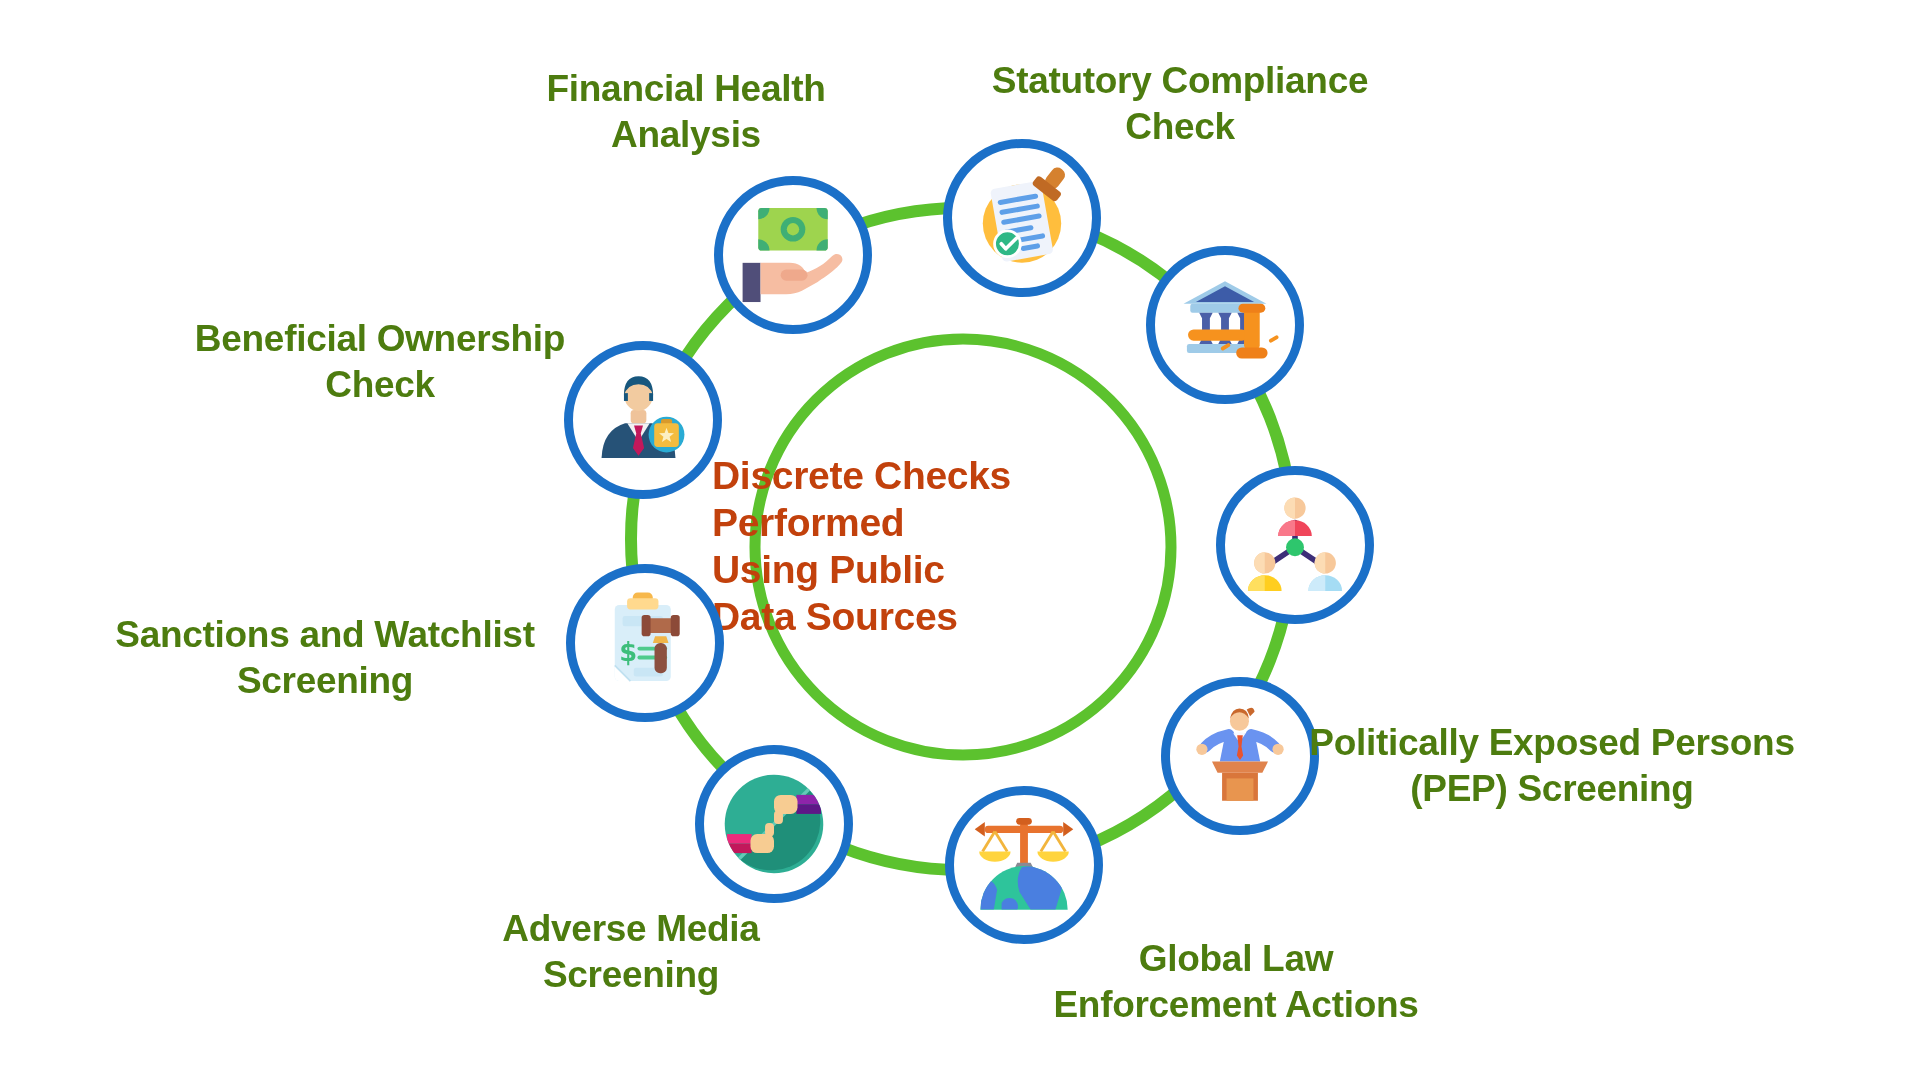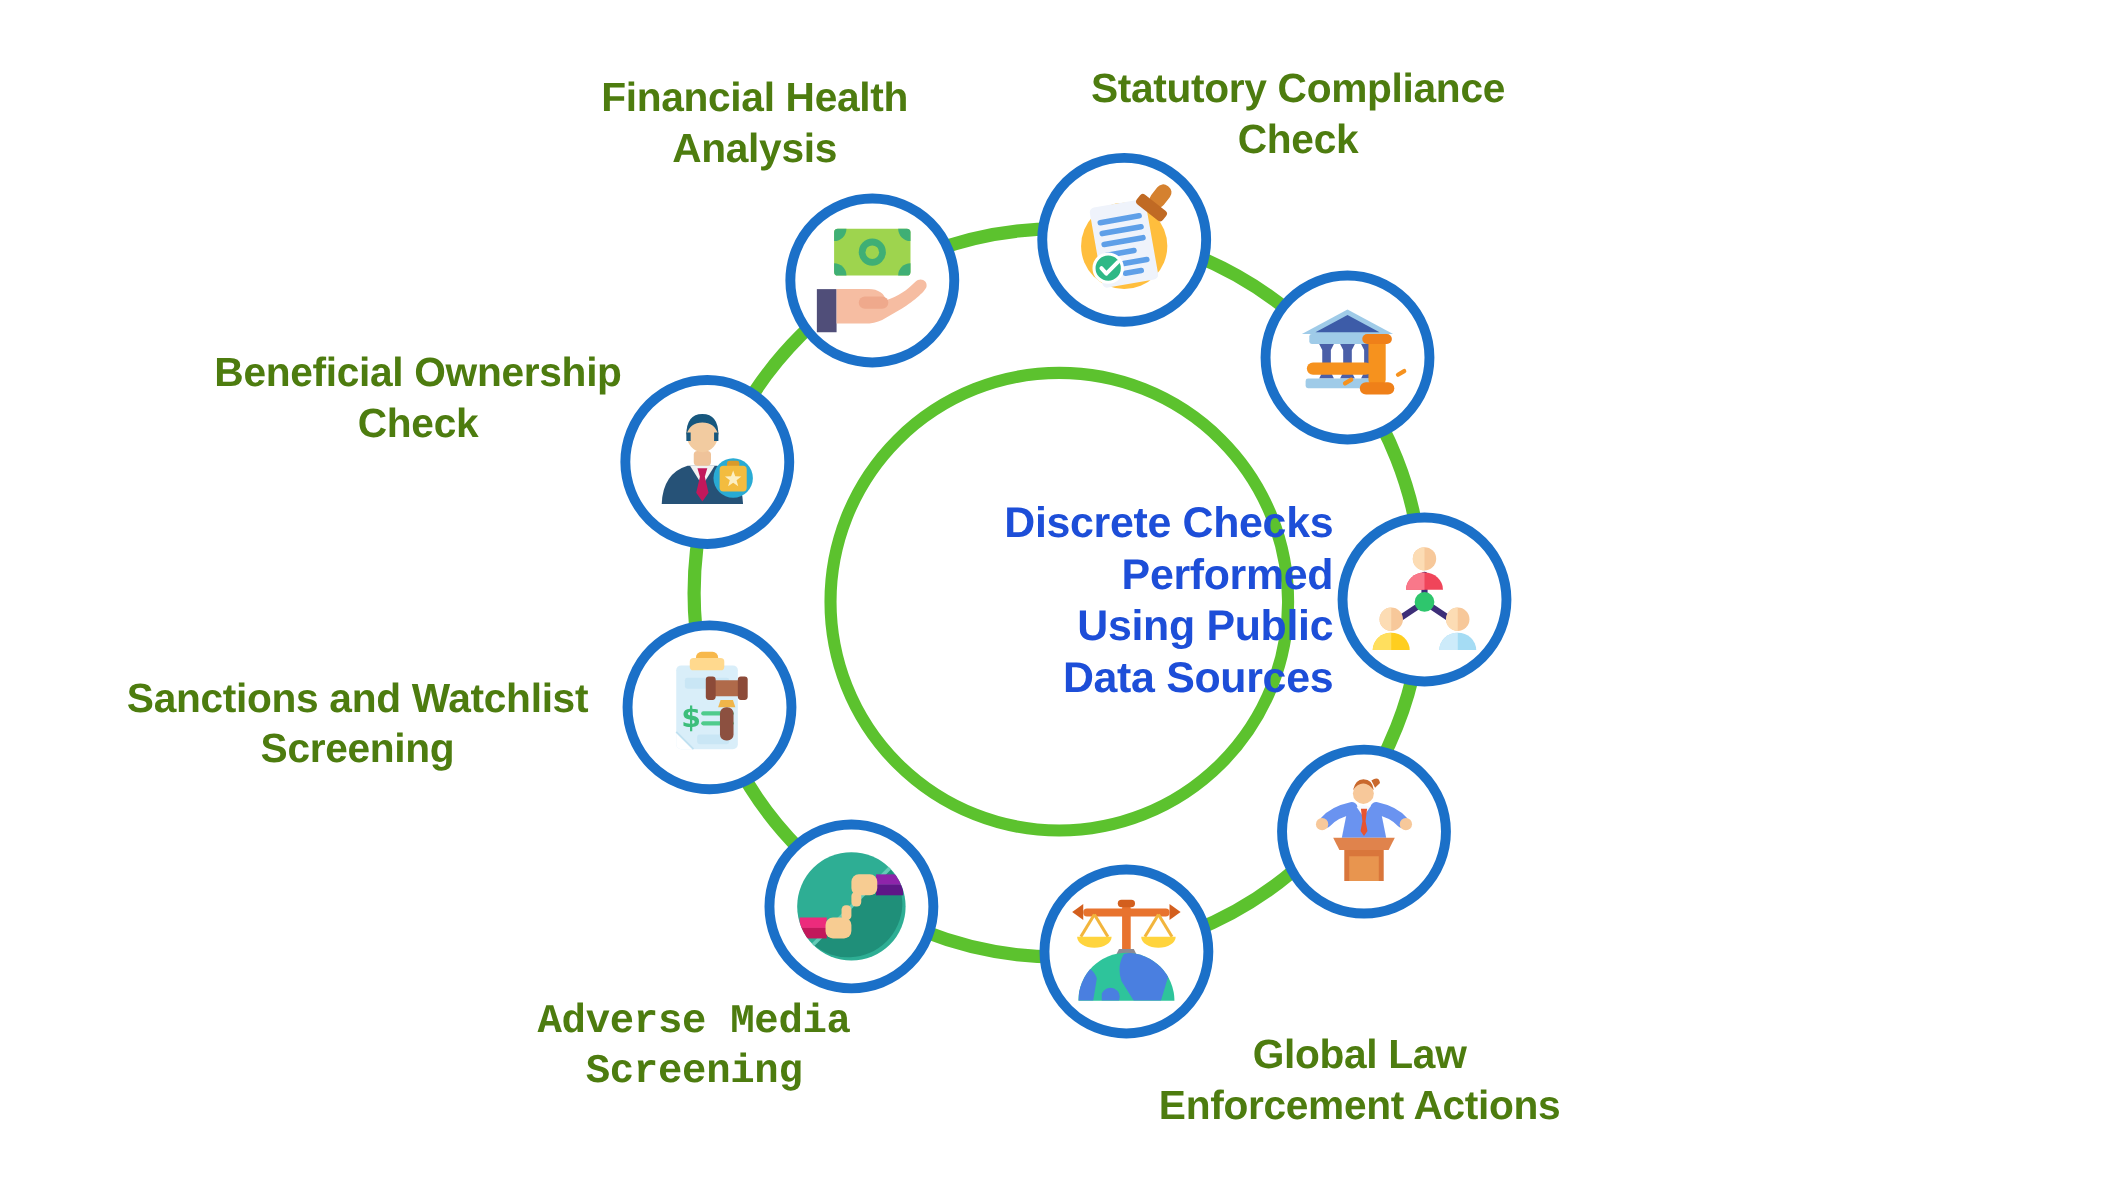--- a/index.html
+++ b/index.html
@@ -26,27 +26,27 @@
   .label{
     position:absolute;font-weight:700;color:#4d7c0f;font-size:37px;line-height:46px;
     text-align:center;white-space:pre-line;letter-spacing:-0.3px;
   }
   .label-financial{left:476px;top:66px;width:420px;}
   .label-statutory{left:940px;top:58px;width:480px;}
   .label-litigation{left:1259px;top:270px;width:560px;}
   .label-connected{left:1345px;top:503px;width:480px;}
   .label-pep{left:1282px;top:720px;width:540px;}
   .label-global{left:976px;top:936px;width:520px;}
-  .label-adverse{left:431px;top:906px;width:400px;font-family:Liberation Mono, monospace;}
+  .label-adverse{left:431px;top:906px;width:400px;}
   .label-sanctions{left:95px;top:612px;width:460px;}
   .label-beneficial{left:160px;top:316px;width:440px;}
   .center-text{
     position:absolute;left:712px;top:452px;width:500px;
-    font-weight:700;color:#1d4ed8;font-size:39px;line-height:47px;
-    text-align:right;white-space:pre-line;letter-spacing:-0.3px;
+    font-weight:700;color:#c2410c;font-size:39px;line-height:47px;
+    text-align:left;white-space:pre-line;letter-spacing:-0.3px;
   }
 </style>
 </head>
 <body>
 
 <div class="canvas">
 
   <svg class="rings" width="1920" height="1080">
     <circle cx="962" cy="539" r="331" fill="none" stroke="#5CC22E" stroke-width="12"></circle>
     <circle cx="963" cy="547" r="208" fill="none" stroke="#5CC22E" stroke-width="11"></circle>
@@ -161,20 +161,22 @@
       <path d="M41,16.5 q2,-9 8.5,-9 q7.5,0 8.5,9 q-4,-5.5 -8.5,-5.5 q-5,0 -8.5,5.5 z" fill="#C9682C"></path>
       <path d="M56,8.5 q6,-4 7,2 l-4,4 z" fill="#C9682C"></path>
       <path d="M37,30 h26 l5,25 H32 z" fill="#6A93F0"></path>
       <path d="M44,30 l5.5,8 l5.5,-8 q-5.5,-3 -11,0 z" fill="#F7F9FF"></path>
       <path d="M47.5,31.5 h5 l-1.2,10 1.5,8 -2.8,4 -2.8,-4 1.5,-8 z" fill="#E8542F"></path>
       <path d="M25,55 h50 l-5,10 H30 z" fill="#E0834C"></path>
       <path d="M34,65 h32 v25 H34 z" fill="#D9763B"></path>
       <path d="M38,70 h24 v20 H38 z" fill="#E8954F"></path>
     </svg>
   </div>
+  <div class="label label-pep">Politically Exposed Persons
+(PEP) Screening</div>
 
   <div class="node node-global">
     <svg viewBox="0 0 100 100">
       <defs>
           <clipPath id="c-globe">
             <path d="M11,90 a39,39 0 0 1 78,0 z"></path>
           </clipPath>
         </defs>
       <rect x="46.5" y="12" width="7" height="40" rx="3" fill="#E8732E"></rect>
       <rect x="43" y="8" width="14" height="6" rx="3" fill="#D35F1E"></rect>

